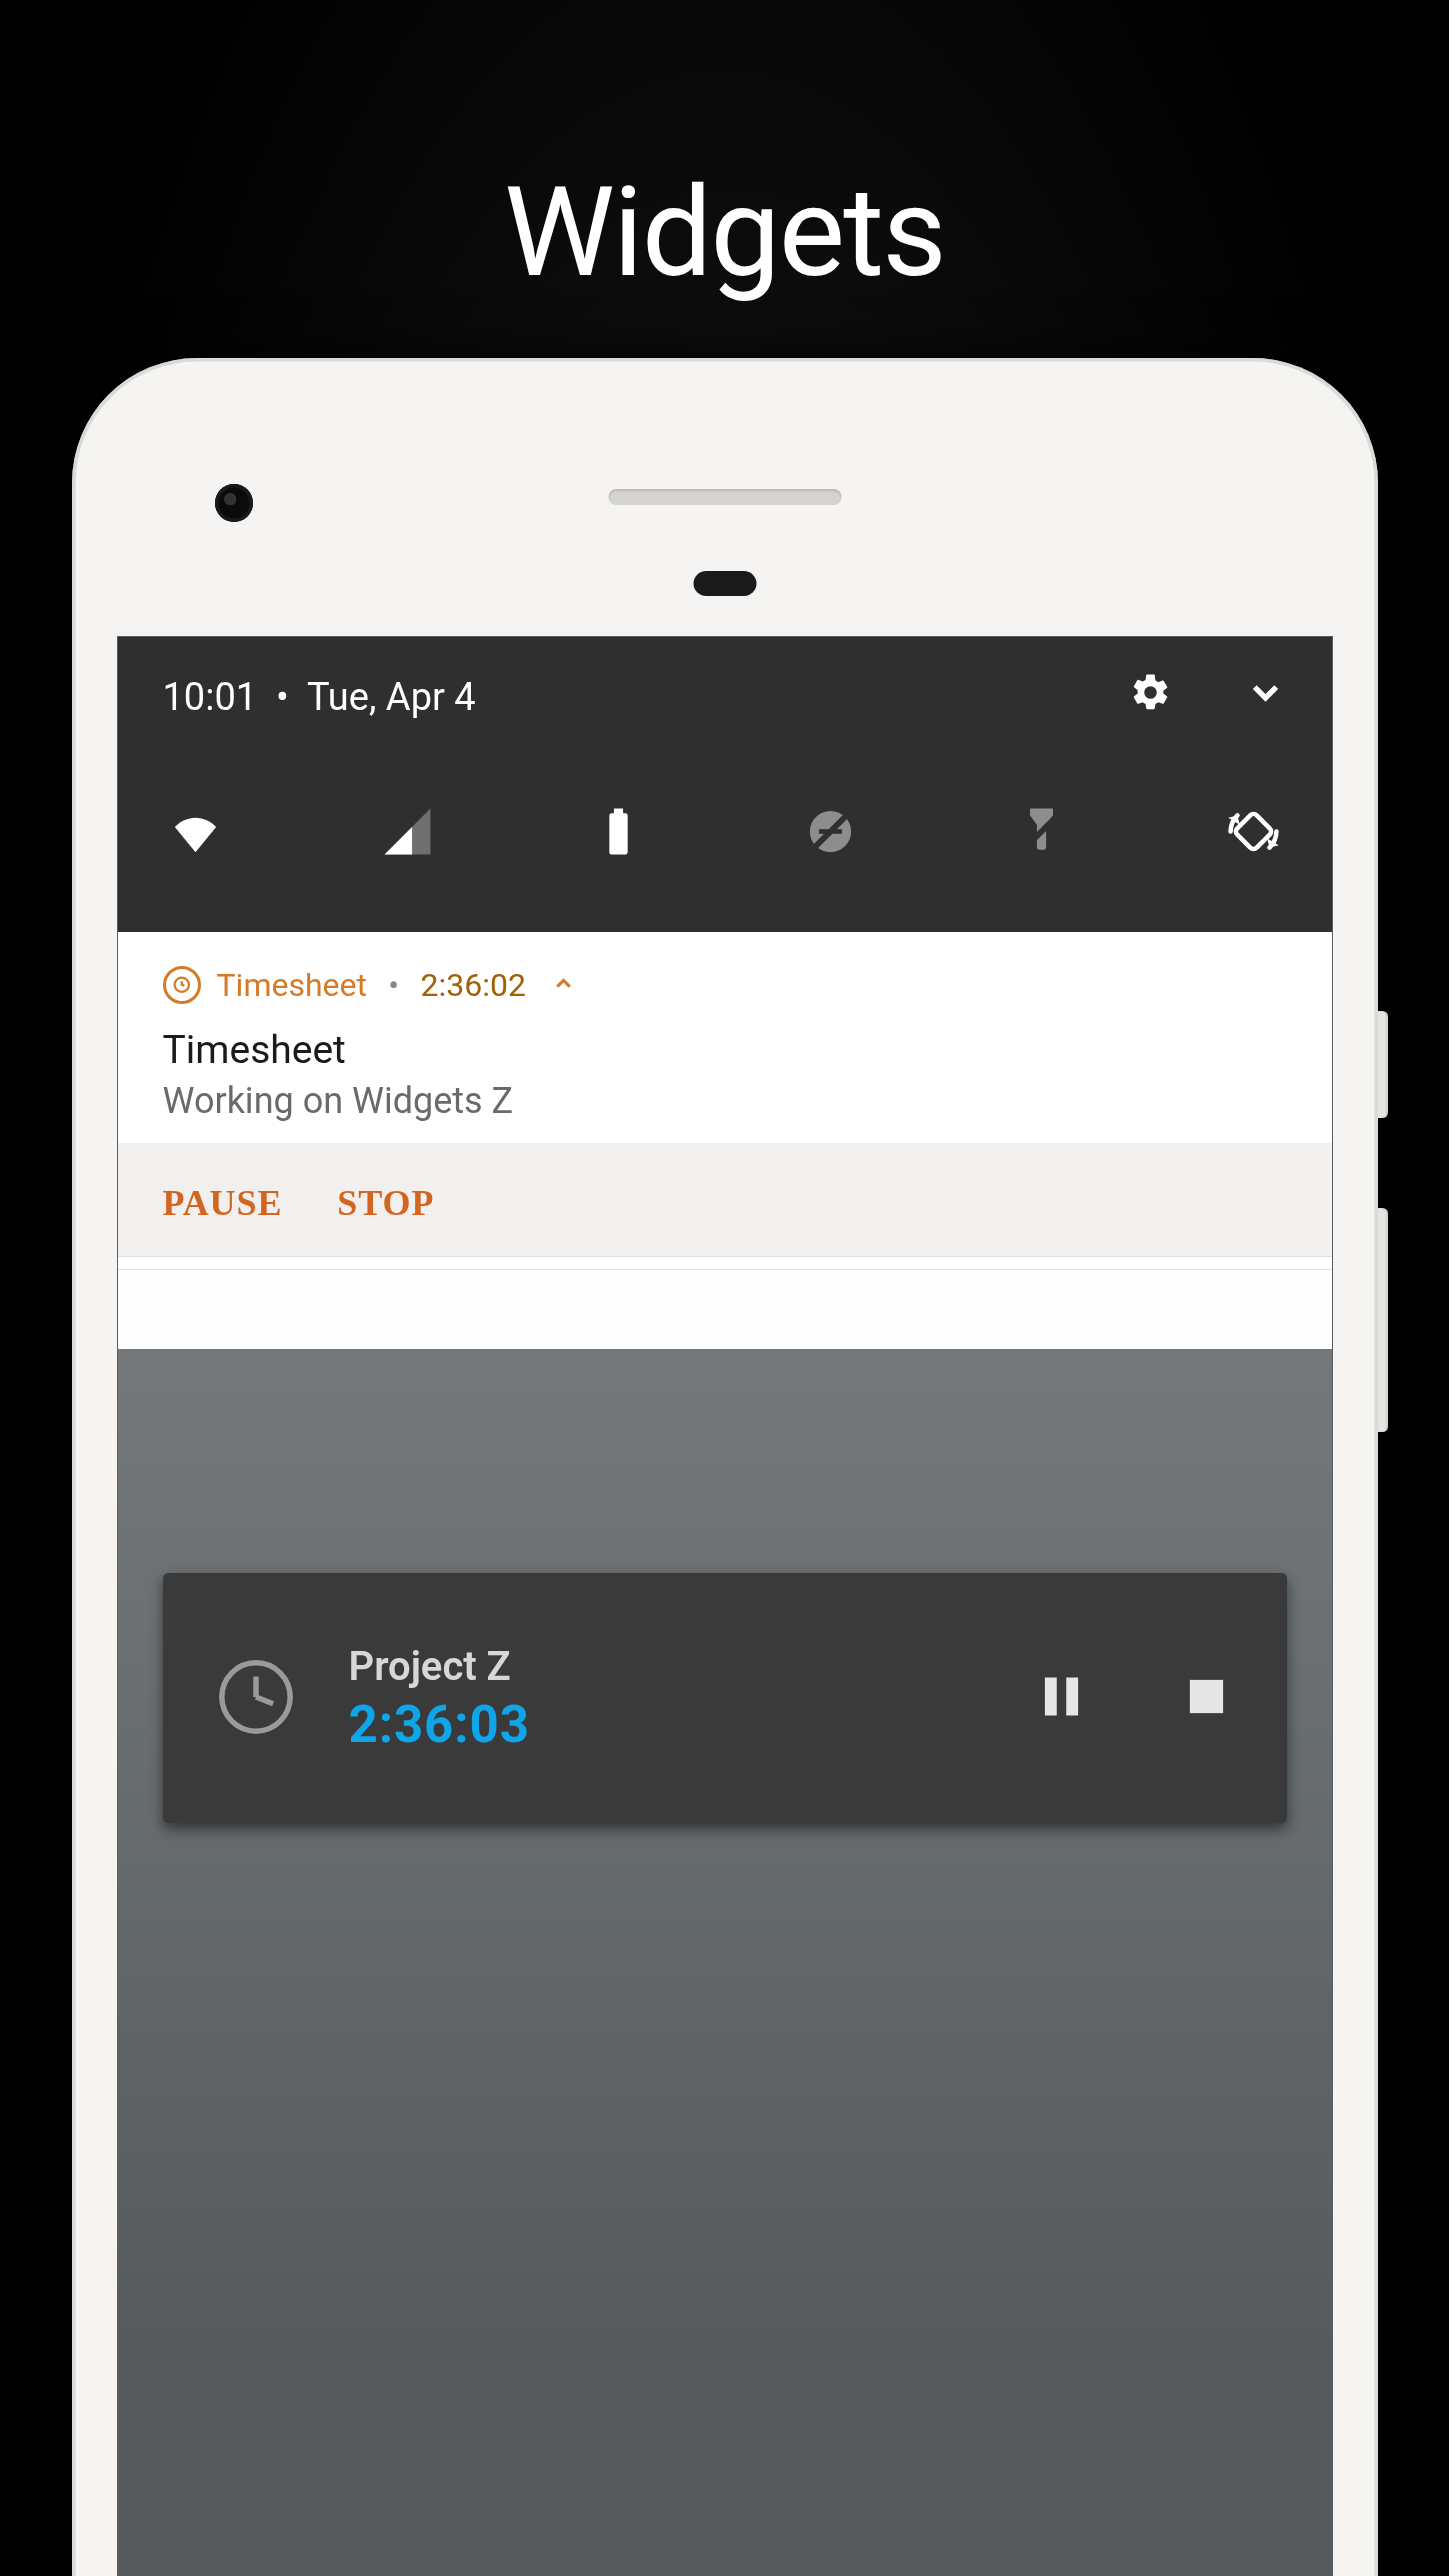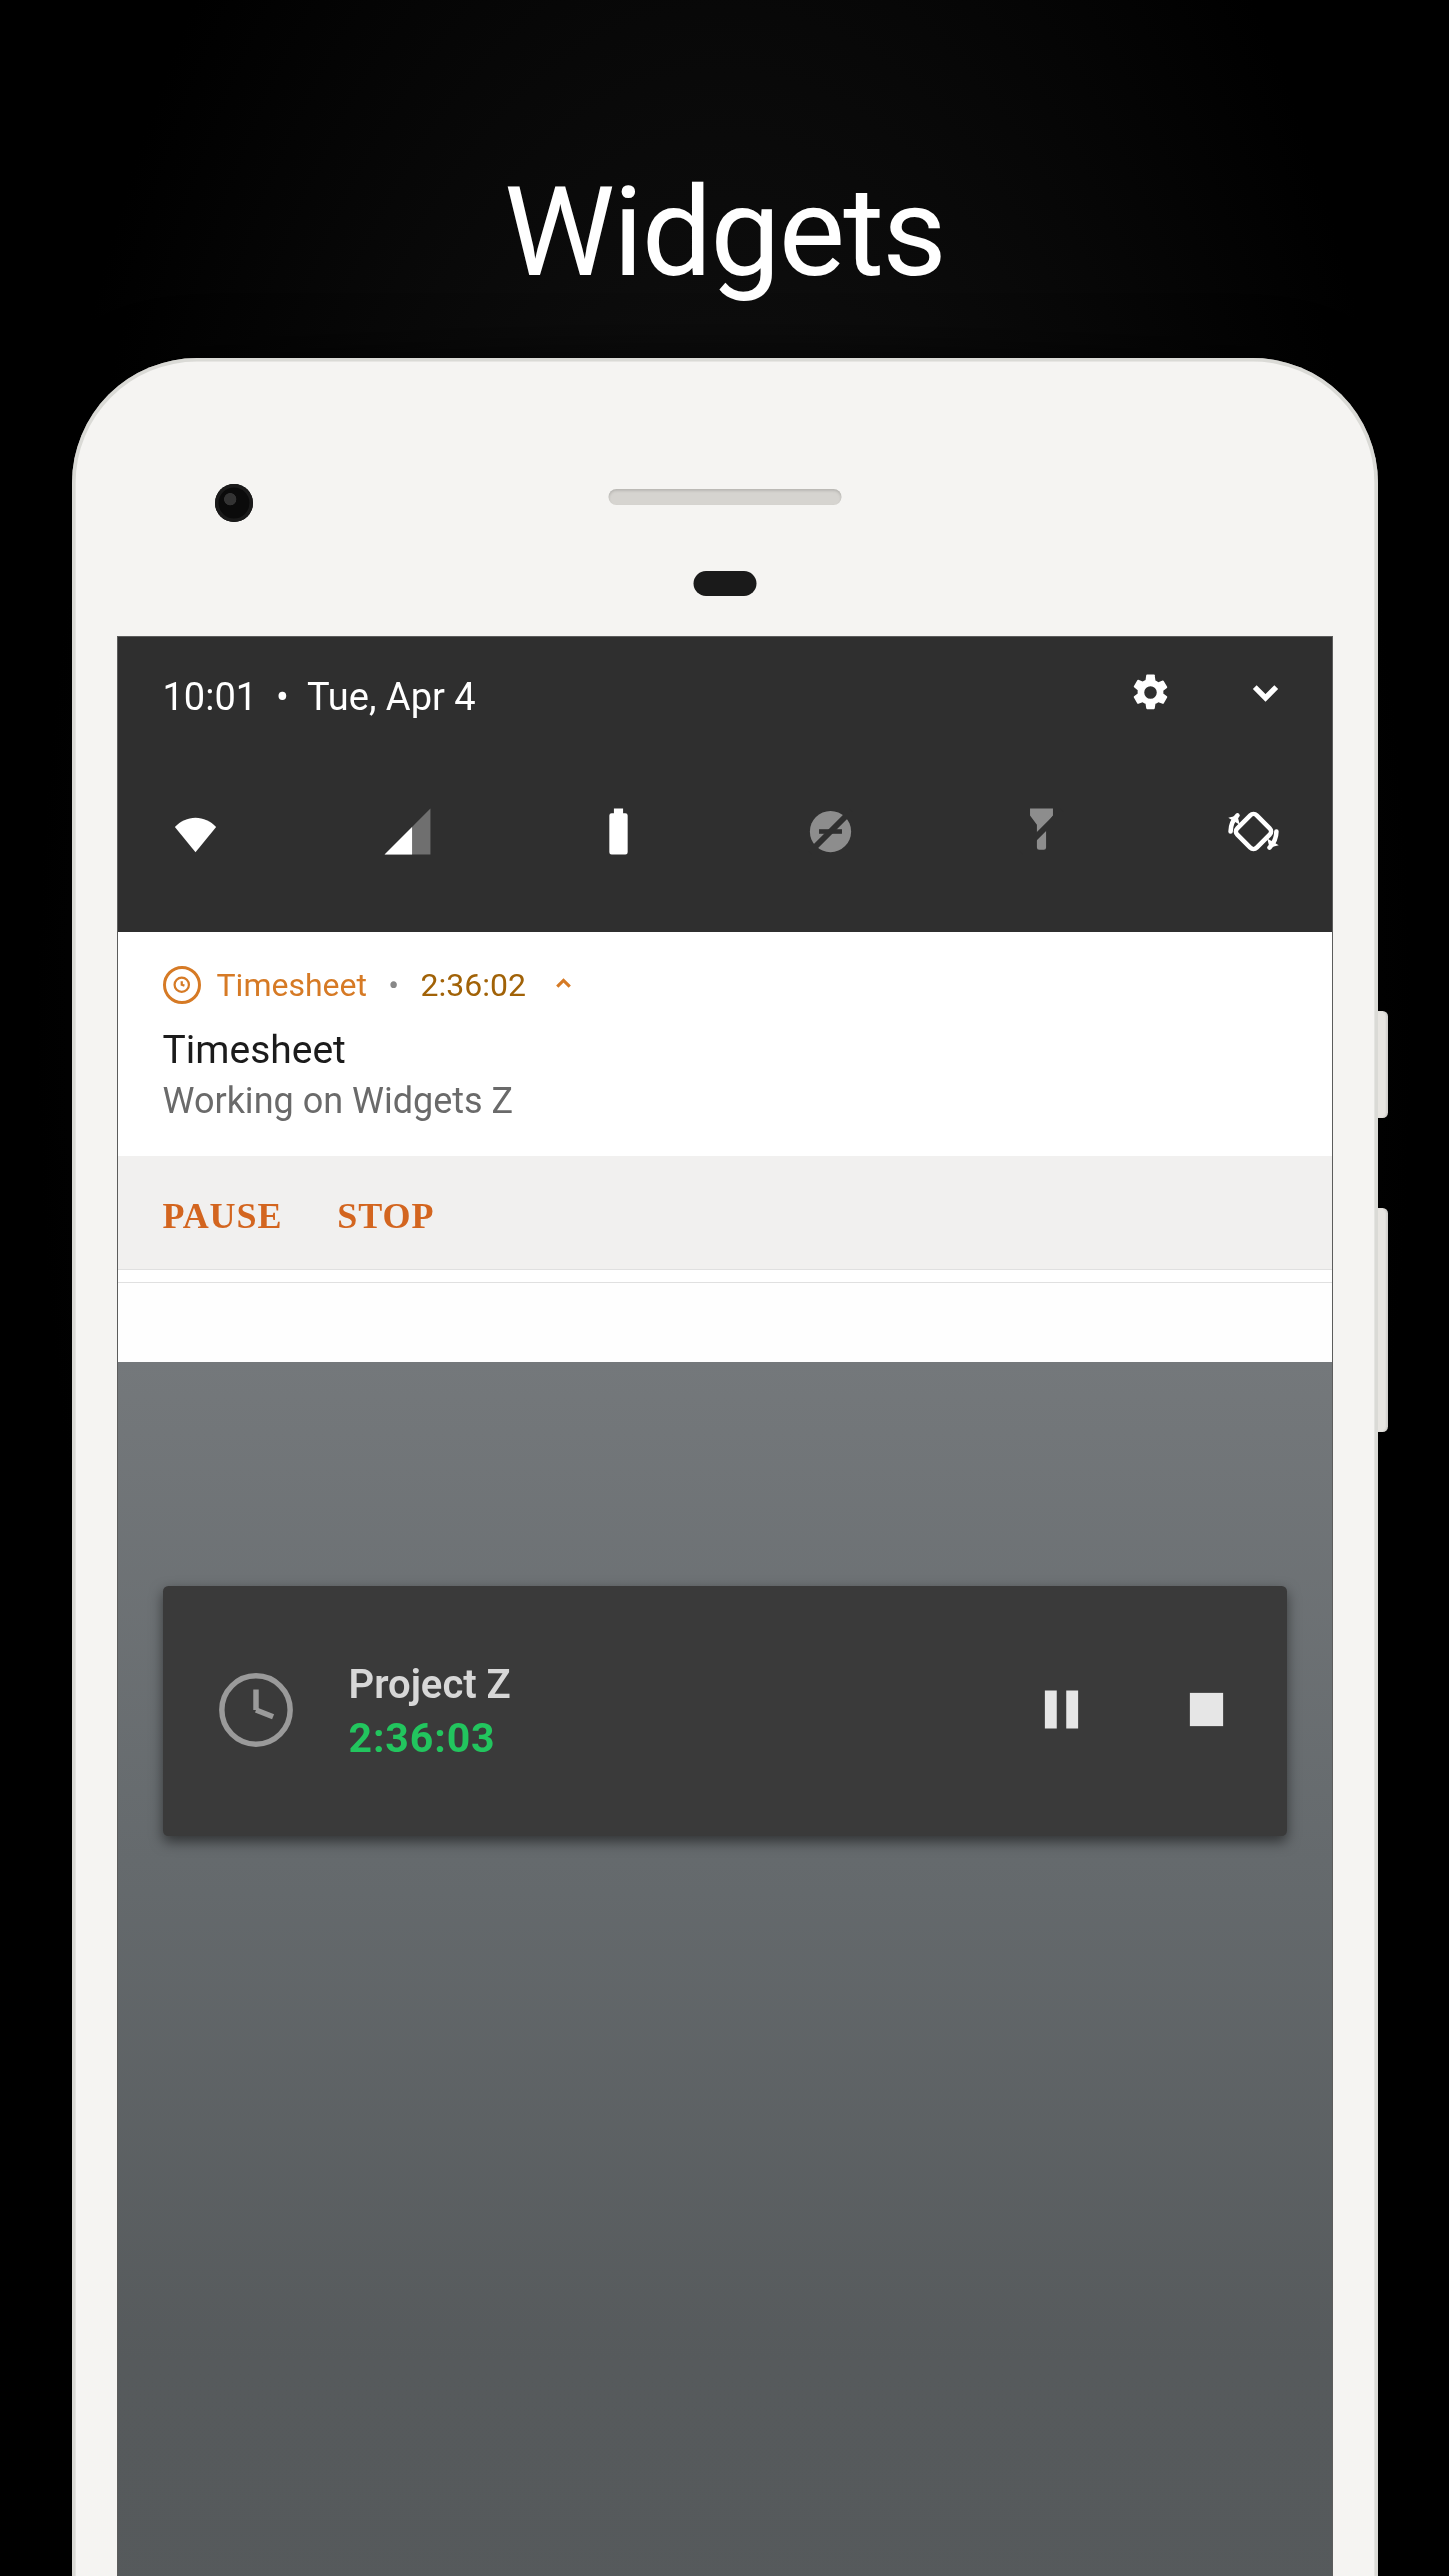--- a/index.html
+++ b/index.html
@@ -108,21 +108,21 @@
   justify-content: space-between;
   align-items: center;
   margin-top: 81px;
   padding: 0 5.4px;
 }
 .qs-item svg { width: 55px; height: 55px; }
 .qs-item.dim svg { opacity: 0.45; }
 
 .notif {
   background: #fff;
-  padding: 34px 45px 34px 45px;
+  padding: 34px 45px 21px 45px;
 }
 .notif-head {
   display: flex;
   align-items: center;
   gap: 16px;
   color: #d67a25;
   font-size: 32px;
 }
 .notif-app-icon {
   width: 38px; height: 38px; border-radius: 50%;
@@ -167,21 +167,21 @@
   box-shadow: 0 5.4px 12.5px rgba(0,0,0,0.5);
   height: 250px;
   display: flex;
   align-items: center;
   padding: 0 52px;
   gap: 52px;
 }
 .widget-icon svg { width: 82px; height: 82px; }
 .widget-texts { flex: 1; }
 .widget-title { color: #d7d7d7; font-size: 40px; font-weight: 600; }
-.widget-timer { color: #22c55e; font-size: 41px; font-weight: 700; margin-top: 5.4px; letter-spacing: 0.9px; }
+.widget-timer { color: #0ea5e9; font-size: 51px; font-weight: 700; margin-top: 5.4px; letter-spacing: 0.9px; }
 .widget-btn svg { width: 57px; height: 57px; }
 .widget-btn { margin-left: 36px; }
 .dock {
   position: absolute;
   left: 0; right: 0;
   bottom: 134px;
   height: 197px;
   background: rgba(255,255,255,0.04);
   display: flex;
   align-items: center;

